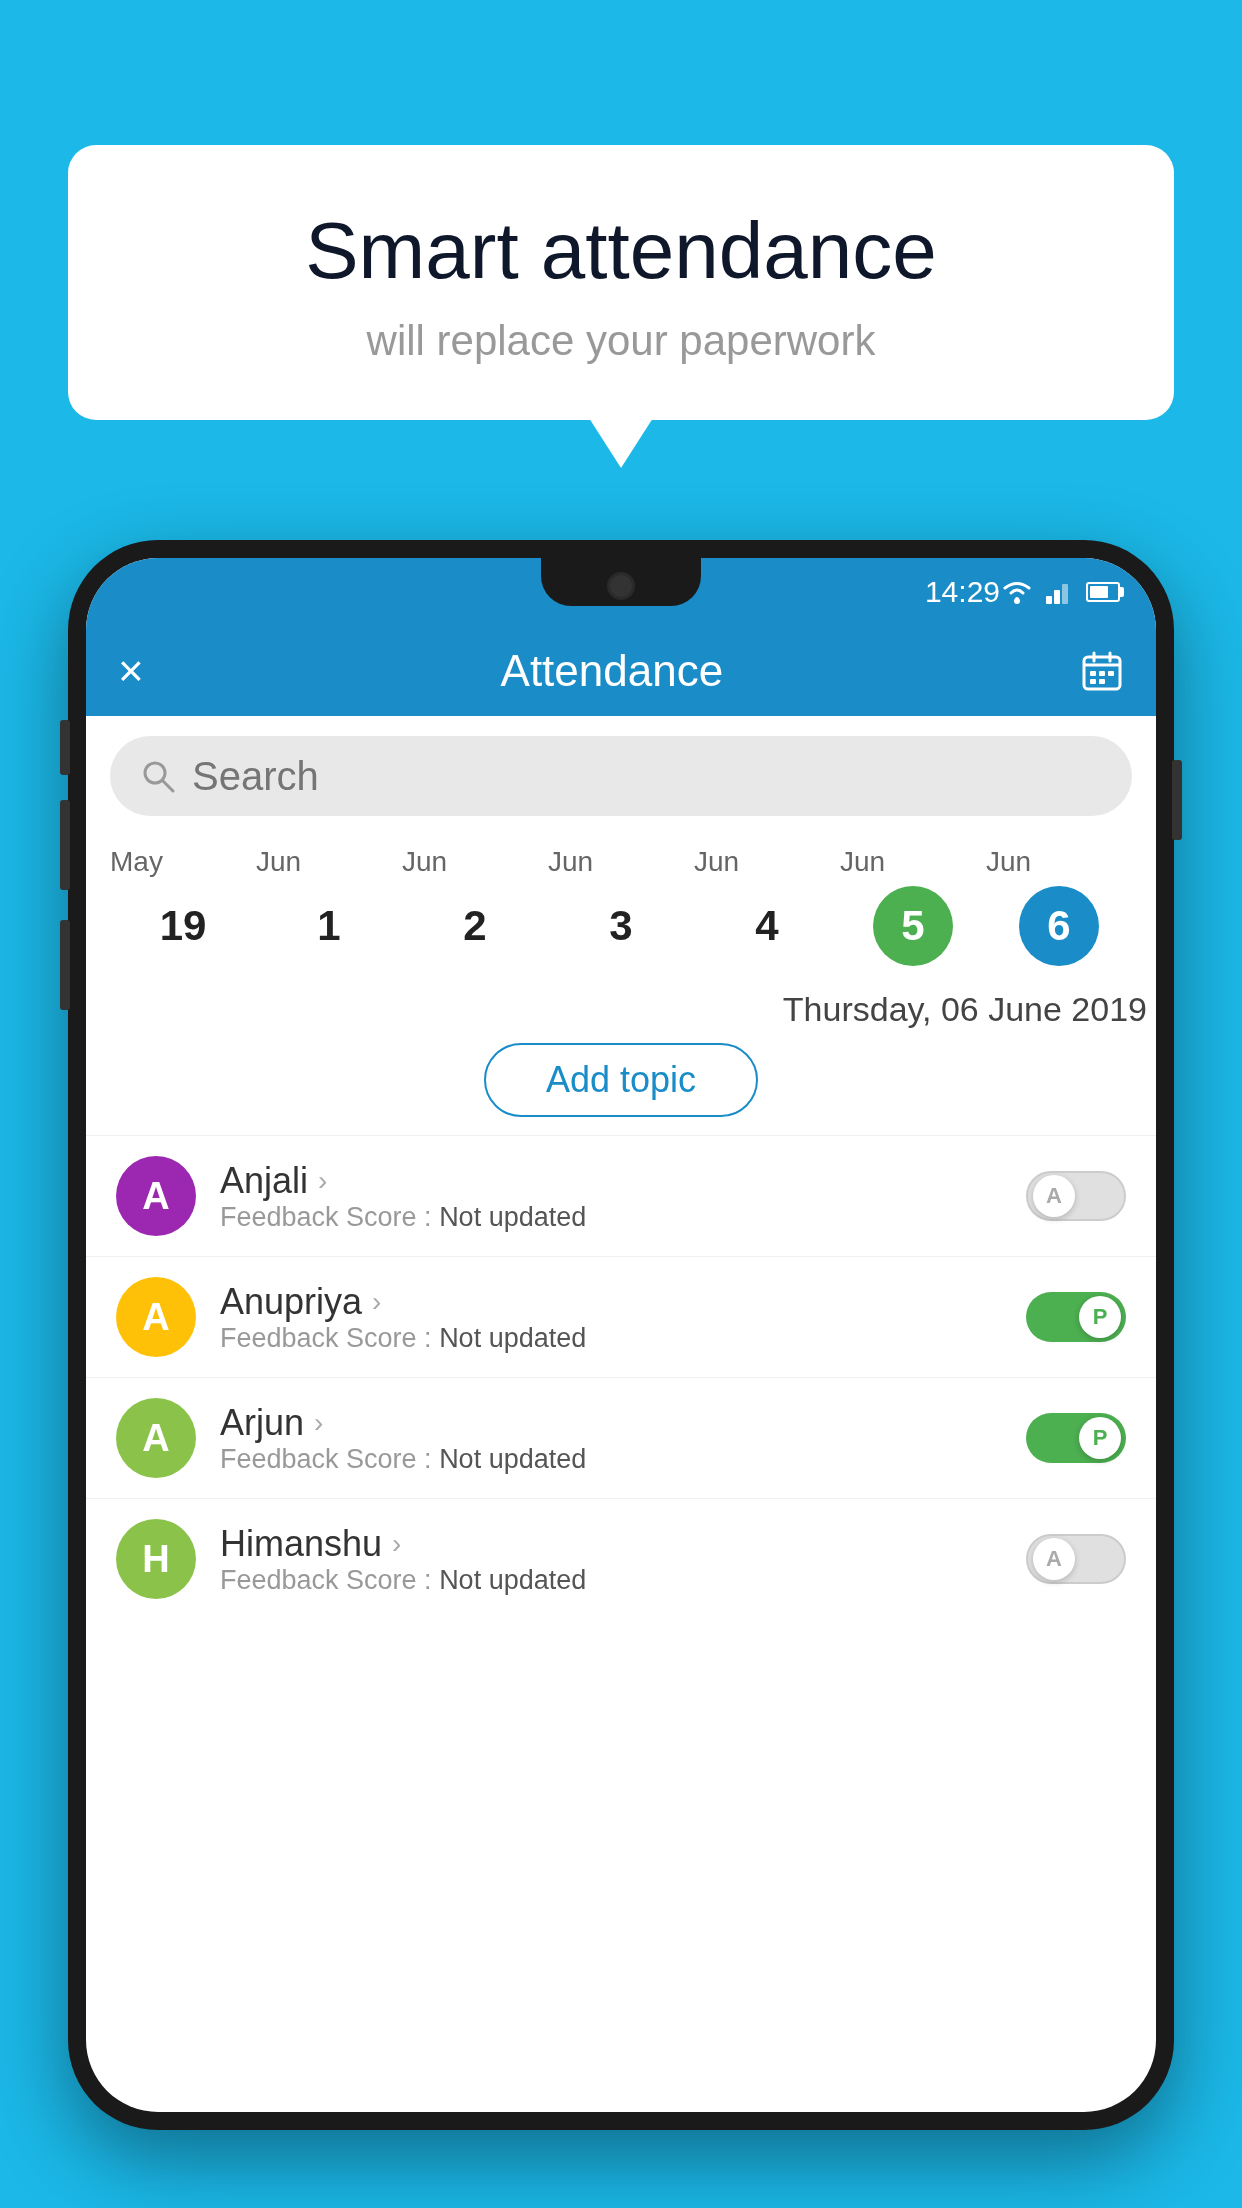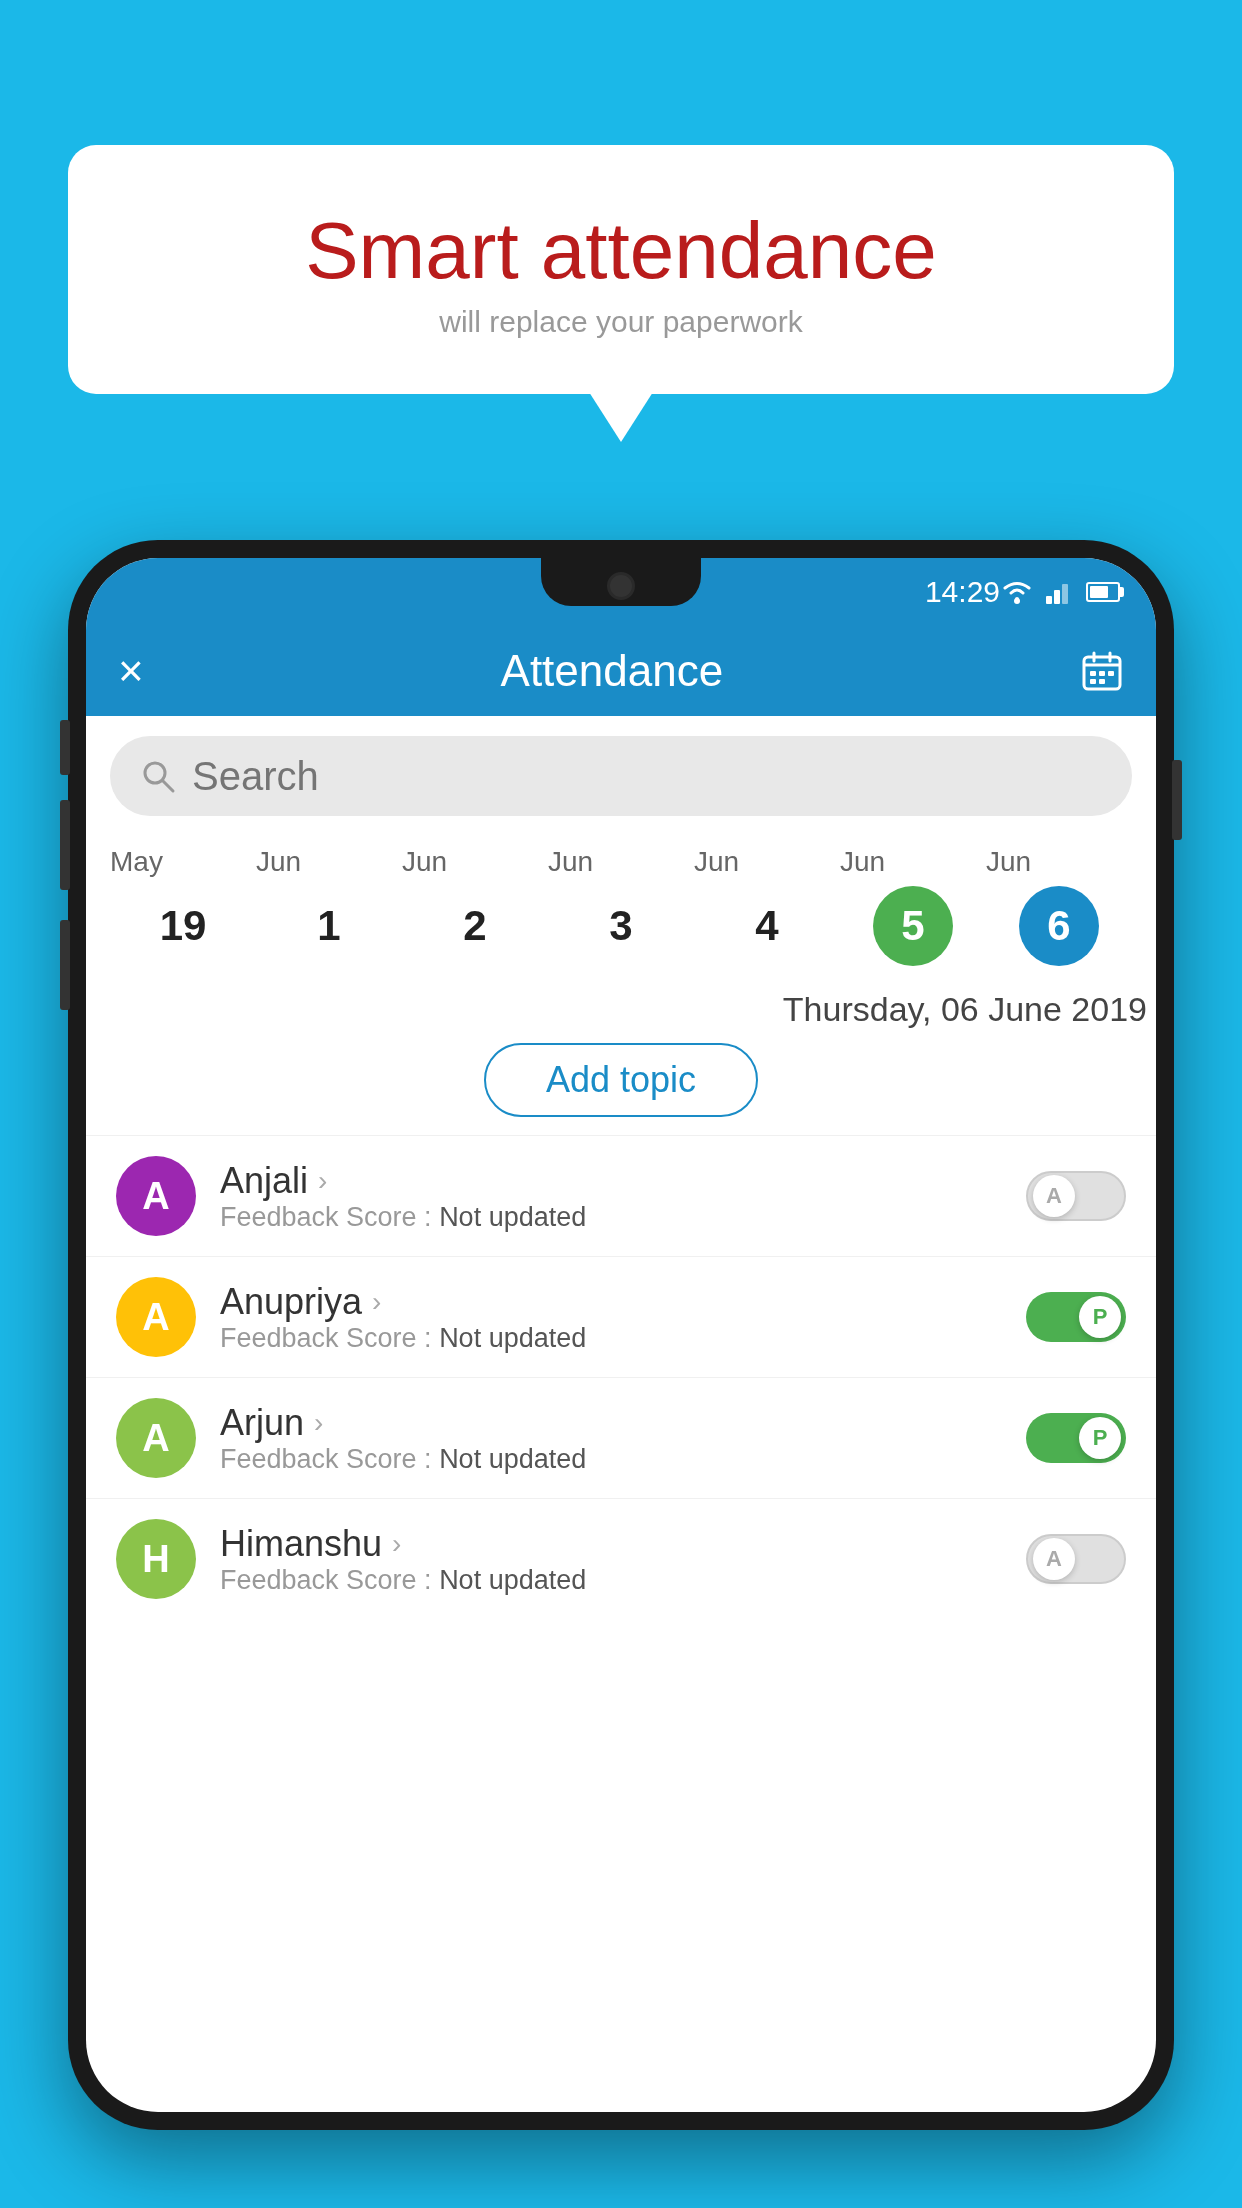--- a/index.html
+++ b/index.html
@@ -38,27 +38,27 @@
       transform: translateX(-50%);
       width: 0;
       height: 0;
       border-left: 32px solid transparent;
       border-right: 32px solid transparent;
       border-top: 50px solid white;
     }
 
     .speech-bubble-title {
       font-size: 80px;
-      color: #b91c1c;
+      color: #0f172a;
       font-weight: 400;
-      margin-bottom: 8px;
+      margin-bottom: 20px;
     }
 
     .speech-bubble-subtitle {
-      font-size: 30px;
+      font-size: 42px;
       color: #999;
       font-weight: 300;
     }
 
     
     .phone-container {
       position: absolute;
       top: 540px;
       left: 68px;
       right: 68px;

